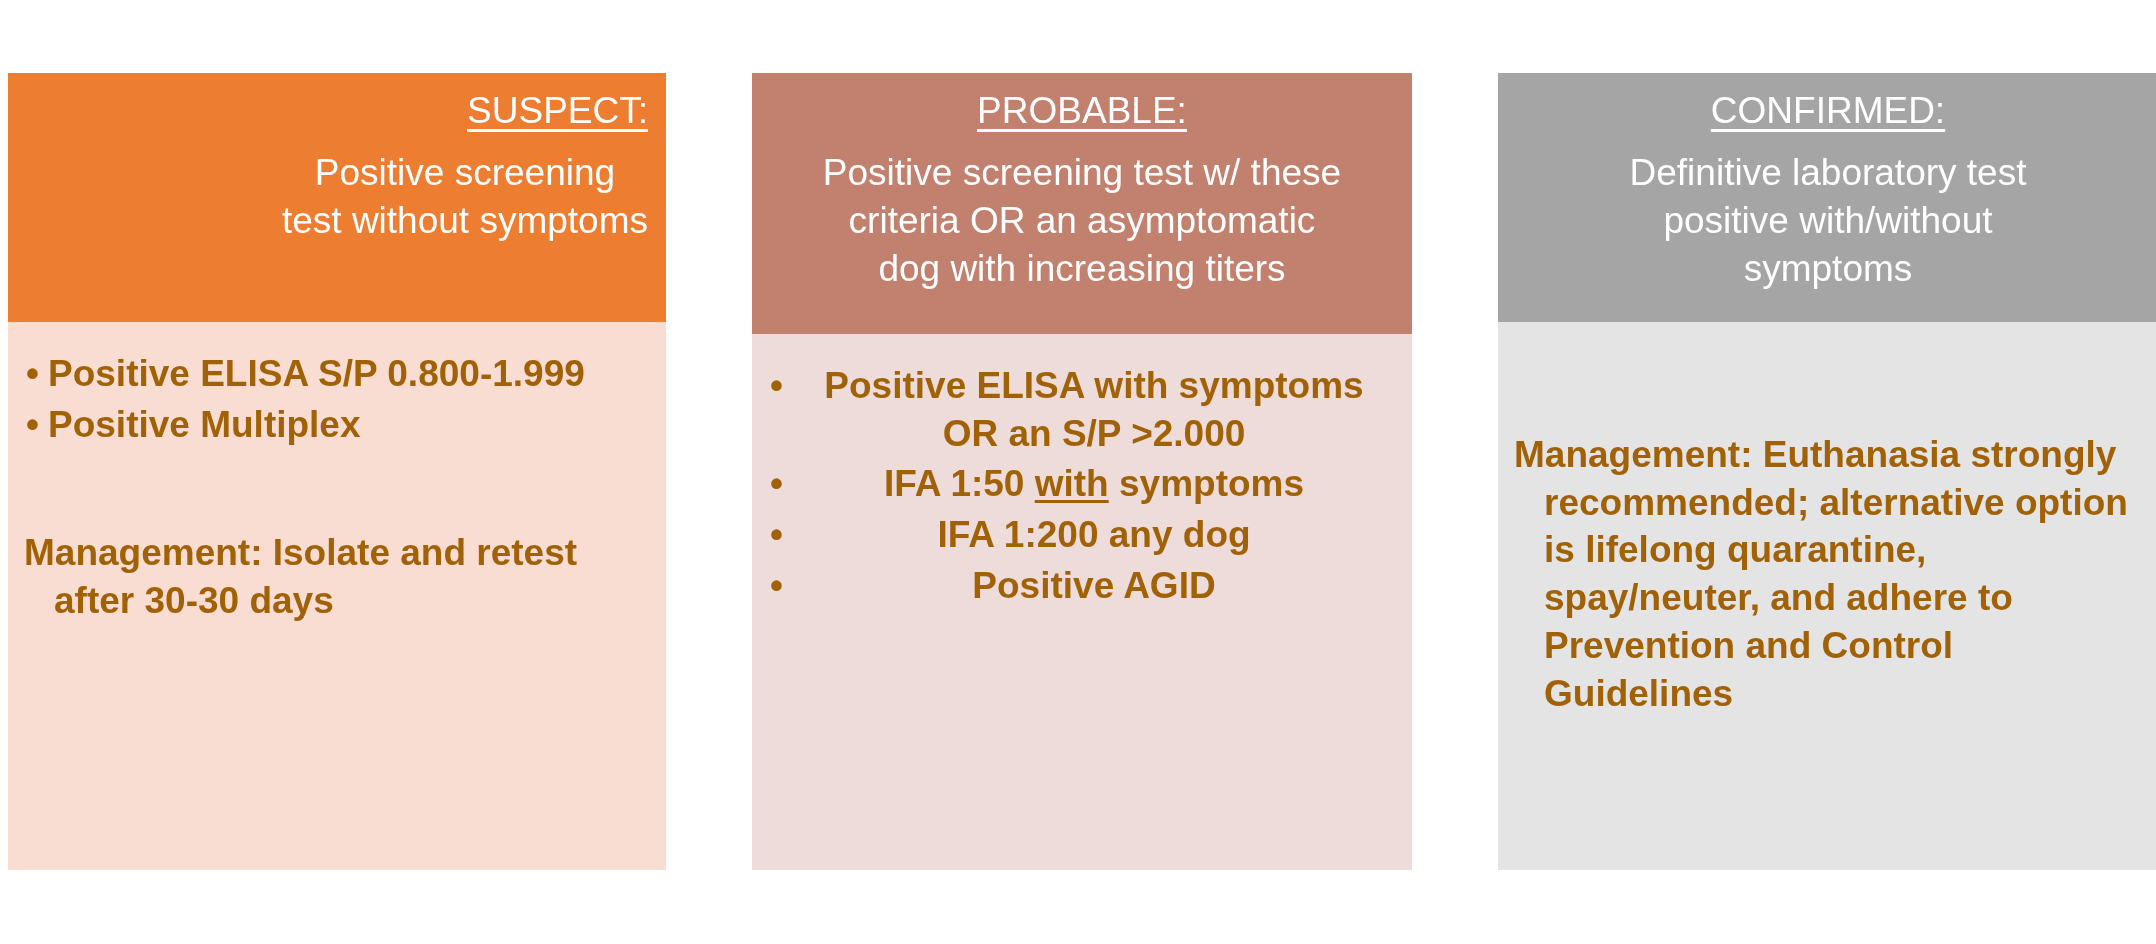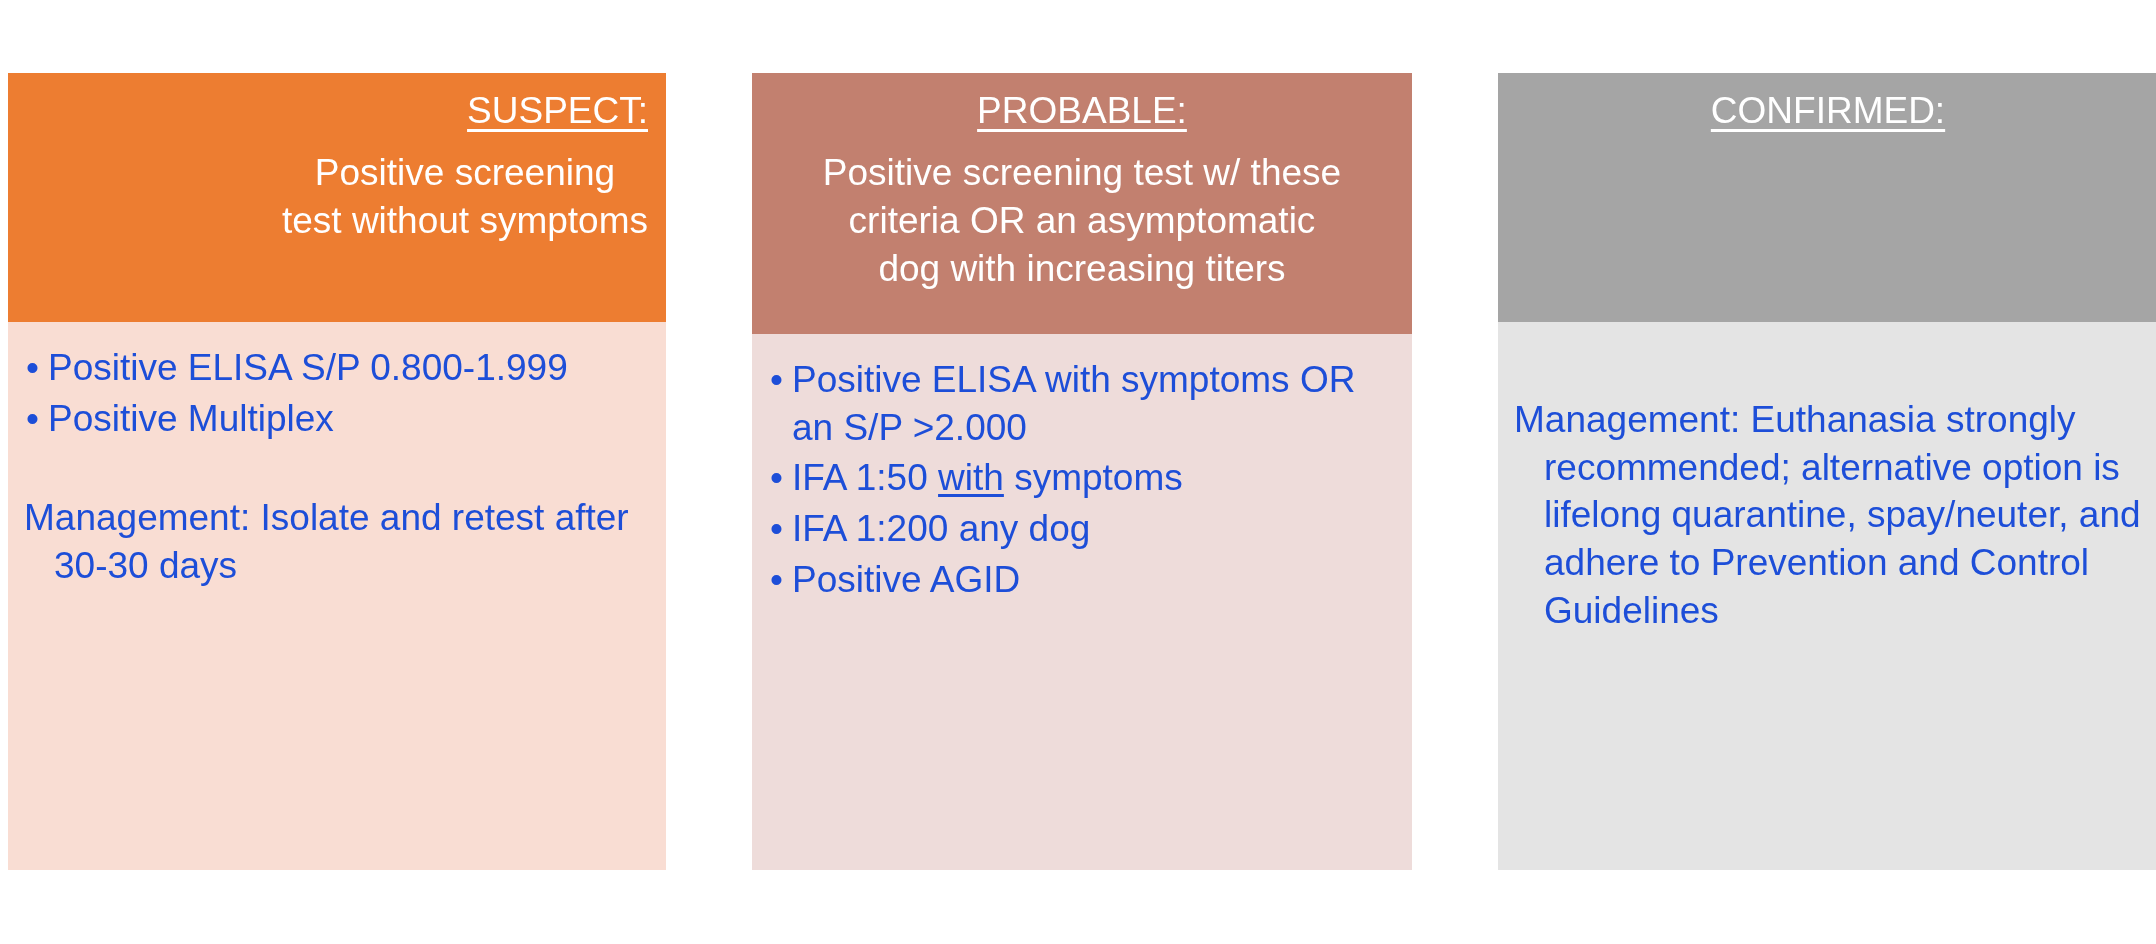--- a/index.html
+++ b/index.html
@@ -53,27 +53,28 @@
     margin-bottom: 14px;
     white-space: nowrap;
   }
   .head-sub {
     max-width: 100%;
   }
 
   .body {
     box-sizing: border-box;
     flex: 1;
-    padding: 22px 16px 16px 16px;
-    color: #1d4ed8;
+    padding: 28px 16px 16px 16px;
+    color: #a16207;
     font-size: 37px;
     line-height: 1.29;
+    font-weight: bold;
   }
   #col-suspect  .body { background: #F9DDD3; }
-  #col-probable .body { background: #EEDCDA; }
+  #col-probable .body { background: #EEDCDA; text-align: center; }
   #col-confirmed .body{ background: #E4E4E4; }
 
   ul.bullets {
     list-style: none;
     margin: 0;
     padding: 0;
   }
   ul.bullets li {
     position: relative;
     padding-left: 24px;
@@ -81,21 +82,21 @@
   }
   ul.bullets li::before {
     content: "\2022";
     position: absolute;
     left: 2px;
     top: 0;
     font-size: 37px;
     line-height: 1.29;
   }
   .management {
-    margin-top: 52px;
+    margin-top: 81px;
     padding-left: 30px;
     text-indent: -30px;
   }
   .u { text-decoration: underline; text-underline-offset: 4px; }
 </style>
 </head>
 <body>
 
 <div class="slide">
 
@@ -128,19 +129,22 @@
         <li><span>IFA 1:50 </span><span class="u">with</span><span> symptoms</span></li>
         <li>IFA 1:200 any dog</li>
         <li>Positive AGID</li>
       </ul>
     </div>
   </div>
 
   <div class="column" id="col-confirmed">
     <div class="head">
       <div class="head-title">CONFIRMED:</div>
+      <div class="head-sub">
+        Definitive laboratory test<br>positive with/without<br>symptoms
+      </div>
     </div>
     <div class="body">
       <div class="management">Management: Euthanasia strongly recommended; alternative option is lifelong quarantine, spay/neuter, and adhere to Prevention and Control Guidelines</div>
     </div>
   </div>
 
 </div>
 
 </body></html>

